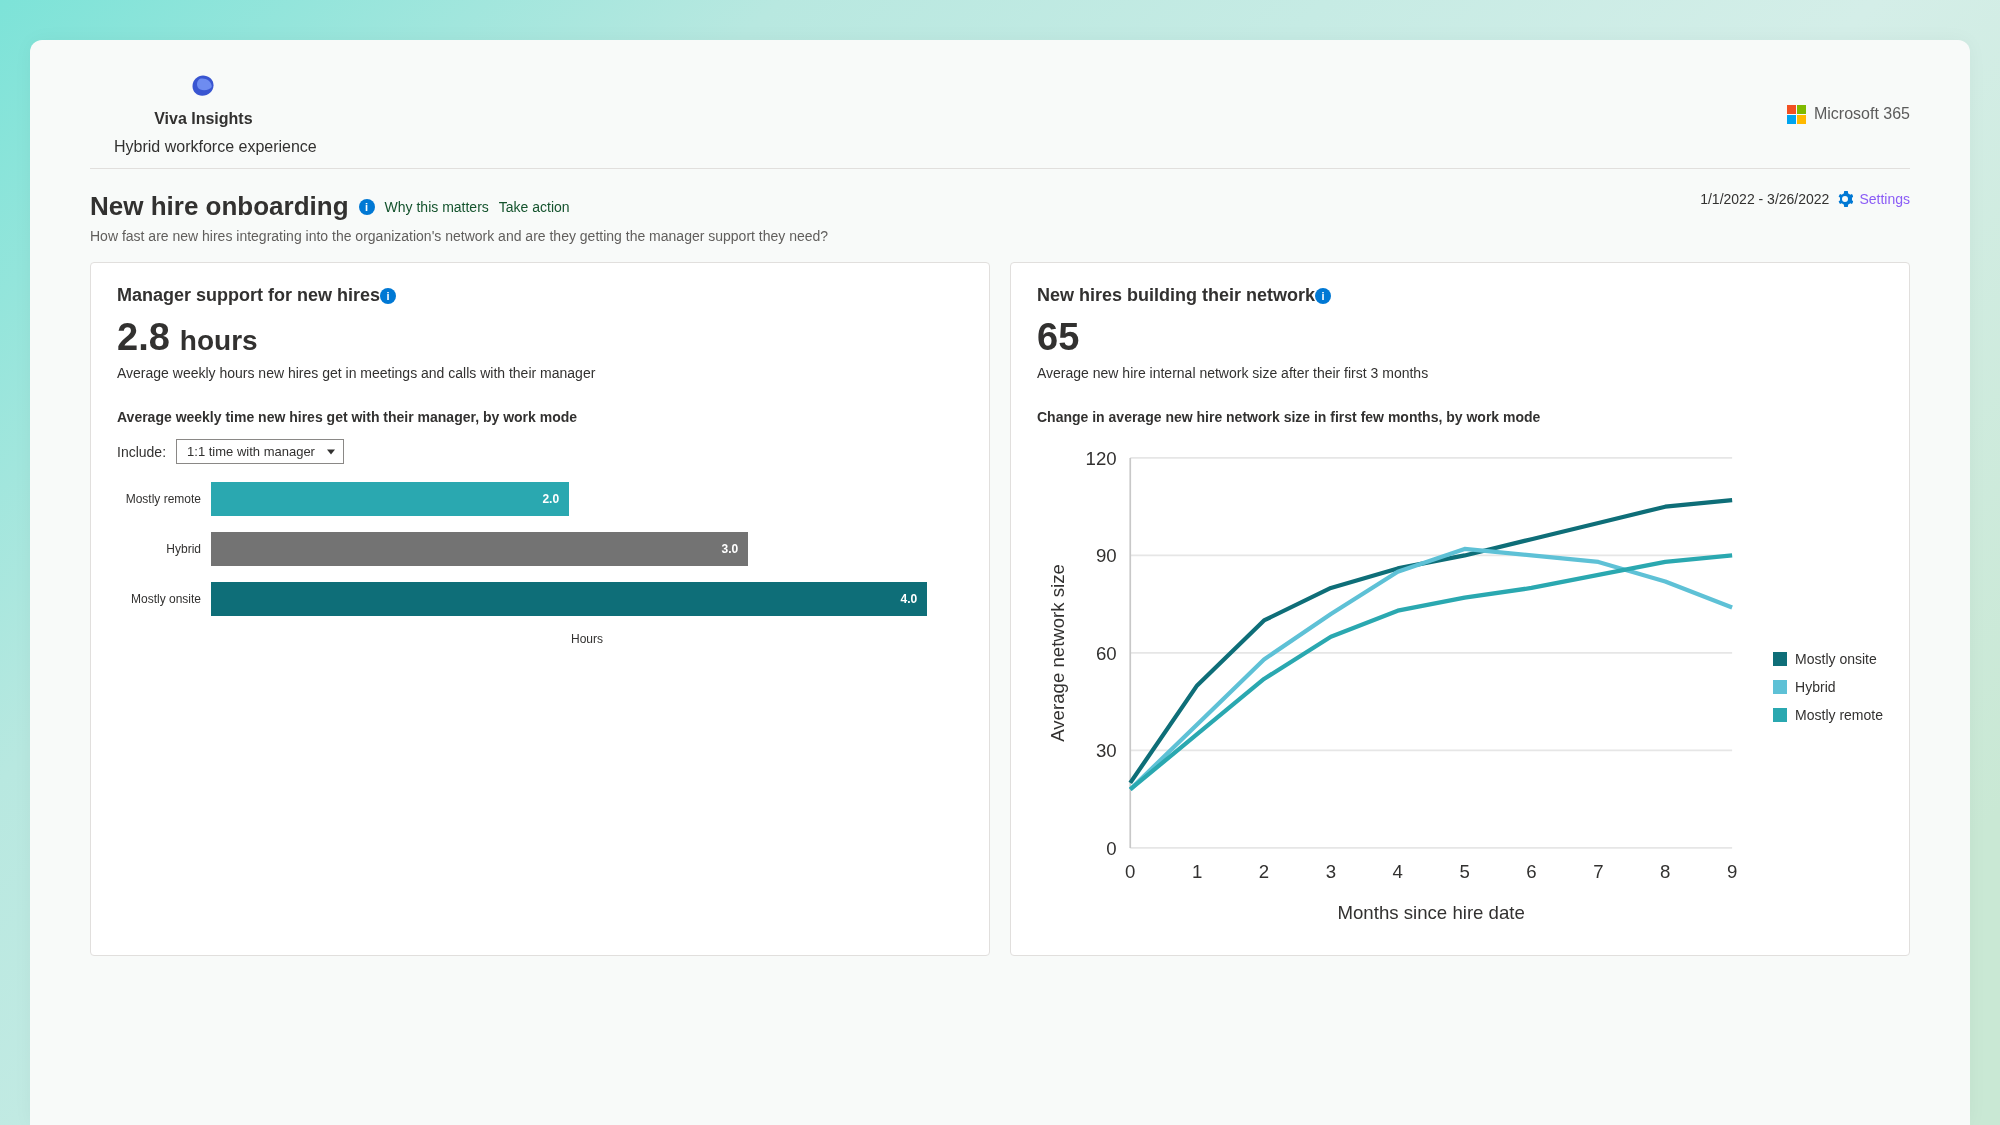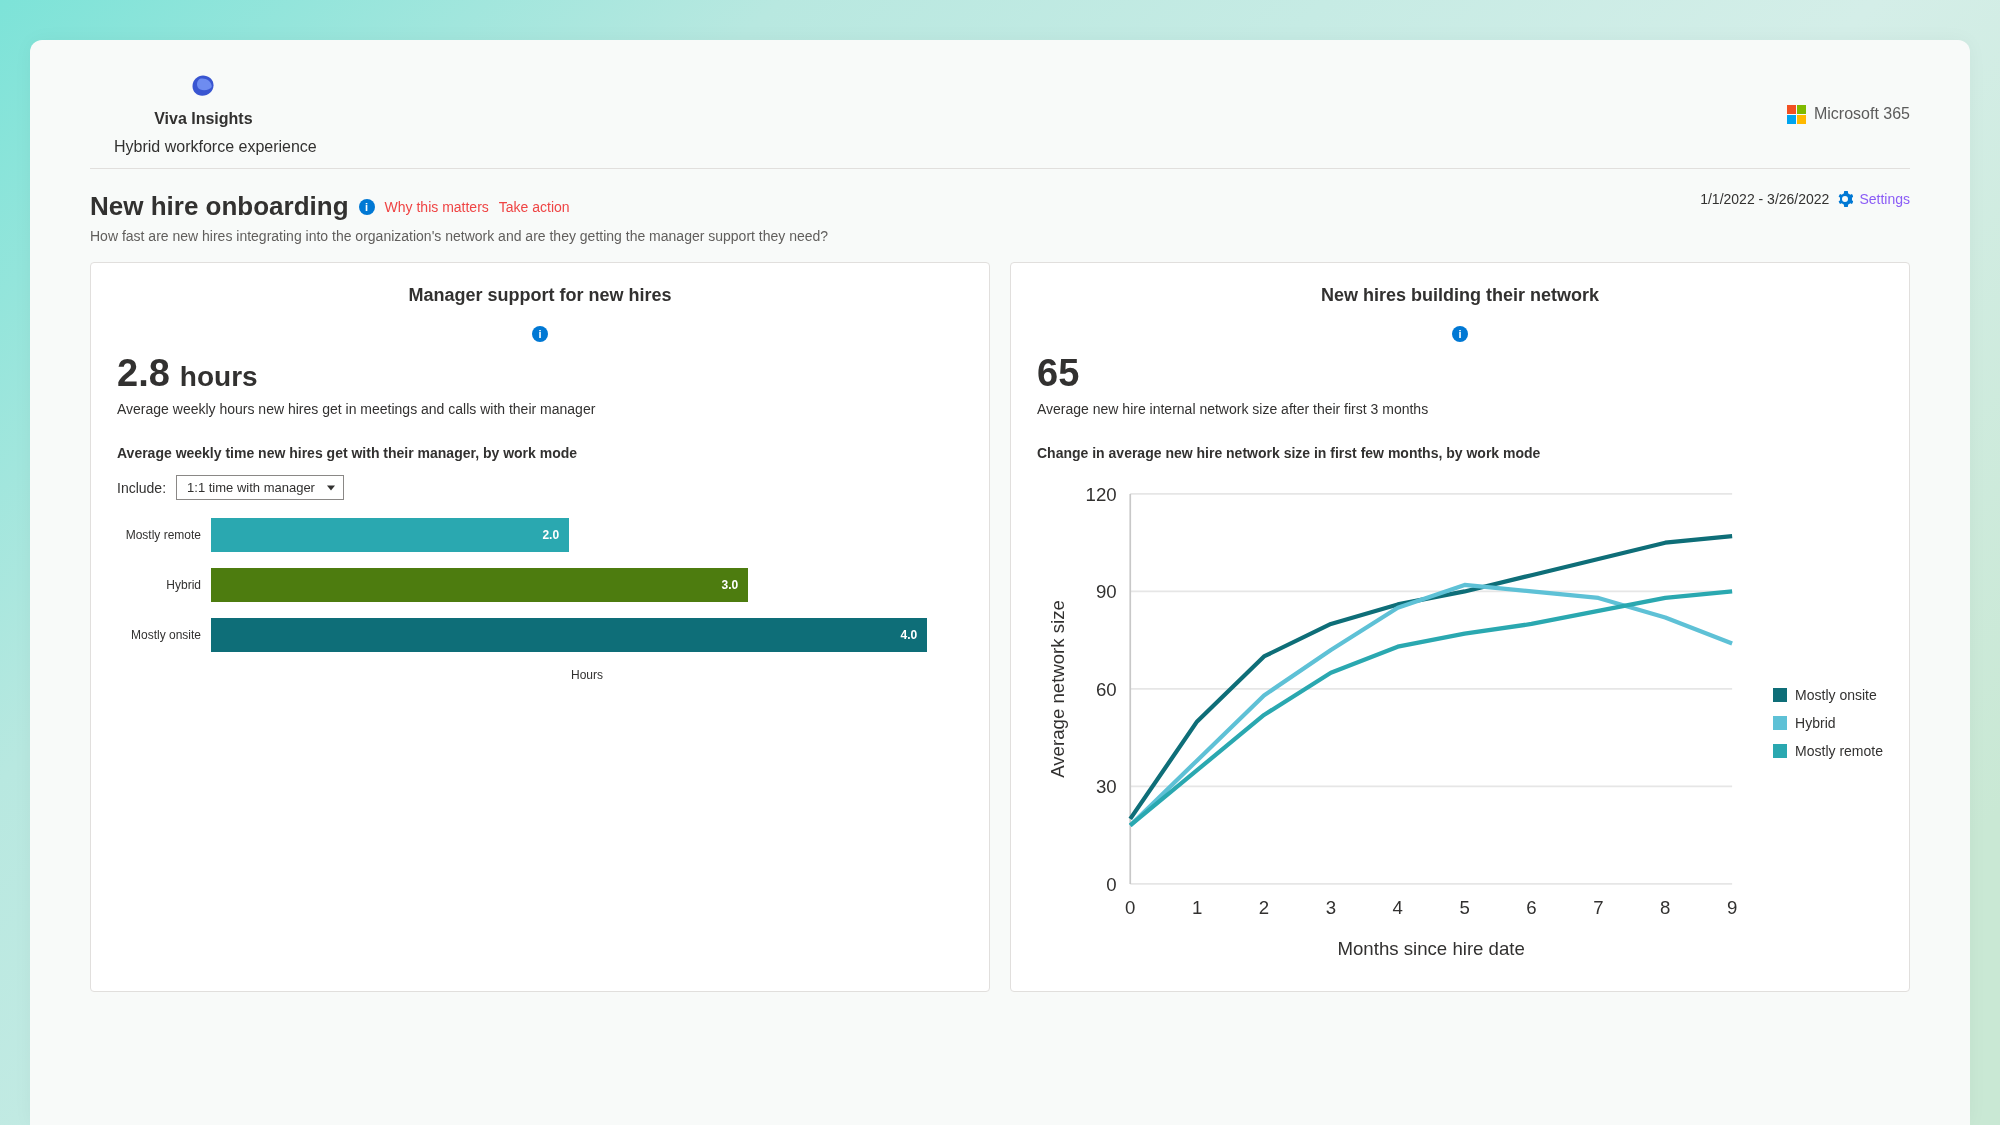--- a/index.html
+++ b/index.html
@@ -43,35 +43,35 @@
     margin-top: 22px;
   }
   .title-left { display:flex; flex-direction:column; gap:6px; }
   .title-heading-row { display:flex; align-items:center; gap:10px; }
   .page-title { font-size: 26px; font-weight: 600; }
   .info-circle {
     width:16px; height:16px; border-radius:50%; background:#0078d4;
     color:#fff; font-size:11px; font-weight:700; display:flex;
     align-items:center; justify-content:center;
   }
-  .link { color:#ef4444; font-size:14px; cursor:pointer; }
+  .link { color:#14532d; font-size:14px; cursor:pointer; }
   .subtitle { color:#605e5c; font-size:14px; }
   .title-right { text-align:right; display:flex; gap:8px; align-items:flex-end;}
   .date-range { font-size:14px; color:#323130; }
   .settings-row { display:flex; align-items:center; gap:6px; color:#8b5cf6; cursor:pointer;text-align:center; }
   .gear-icon { width:16px; height:16px; fill:#0078d4; }
 
   .cards-row {
     display:flex; gap:20px; margin-top:18px;
   }
   .card {
     background:#fff; border:1px solid #e1dfdd; border-radius:4px;
     padding:22px 26px; flex:1;
   }
-  .card-title { font-size:18px; font-weight:600; display:flex; align-items:center; gap:20px;flex-direction:column;}
+  .card-title { font-size:18px; font-weight:600; display:flex; align-items:center; gap:0;}
   .big-stat { font-size:38px; font-weight:600; margin-top:10px; display:flex; align-items:baseline; gap:10px;}
   .big-stat .unit { font-size:28px; font-weight:600; }
   .stat-desc { font-size:14px; margin-top:6px; }
   .chart-subtitle { font-size:14px; font-weight:600; margin-top:28px; }
 
   .include-row { display:flex; align-items:center; gap:10px; margin-top:14px; font-size:14px;}
   .select-box {
     border:1px solid #8a8886; padding:4px 28px 4px 10px; font-size:13px;
     position:relative; background:#fff; cursor:pointer;
   }
@@ -171,21 +171,21 @@
       <div class="bar-chart" id="bar-chart">
           <div class="bar-row">
             <div class="bar-label">Mostly remote</div>
             <div class="bar-track">
               <div class="bar-fill" style="width: 47.619%; background: rgb(42, 168, 176);">2.0</div>
             </div>
           </div>
           <div class="bar-row">
             <div class="bar-label">Hybrid</div>
             <div class="bar-track">
-              <div class="bar-fill" style="width: 71.4286%; background: #4d7c0f;">3.0</div>
+              <div class="bar-fill" style="width: 71.4286%; background: #737373;">3.0</div>
             </div>
           </div>
           <div class="bar-row">
             <div class="bar-label">Mostly onsite</div>
             <div class="bar-track">
               <div class="bar-fill" style="width: 95.2381%; background: rgb(14, 110, 120);">4.0</div>
             </div>
           </div>
         </div>
       <div class="axis-label">Hours</div>

